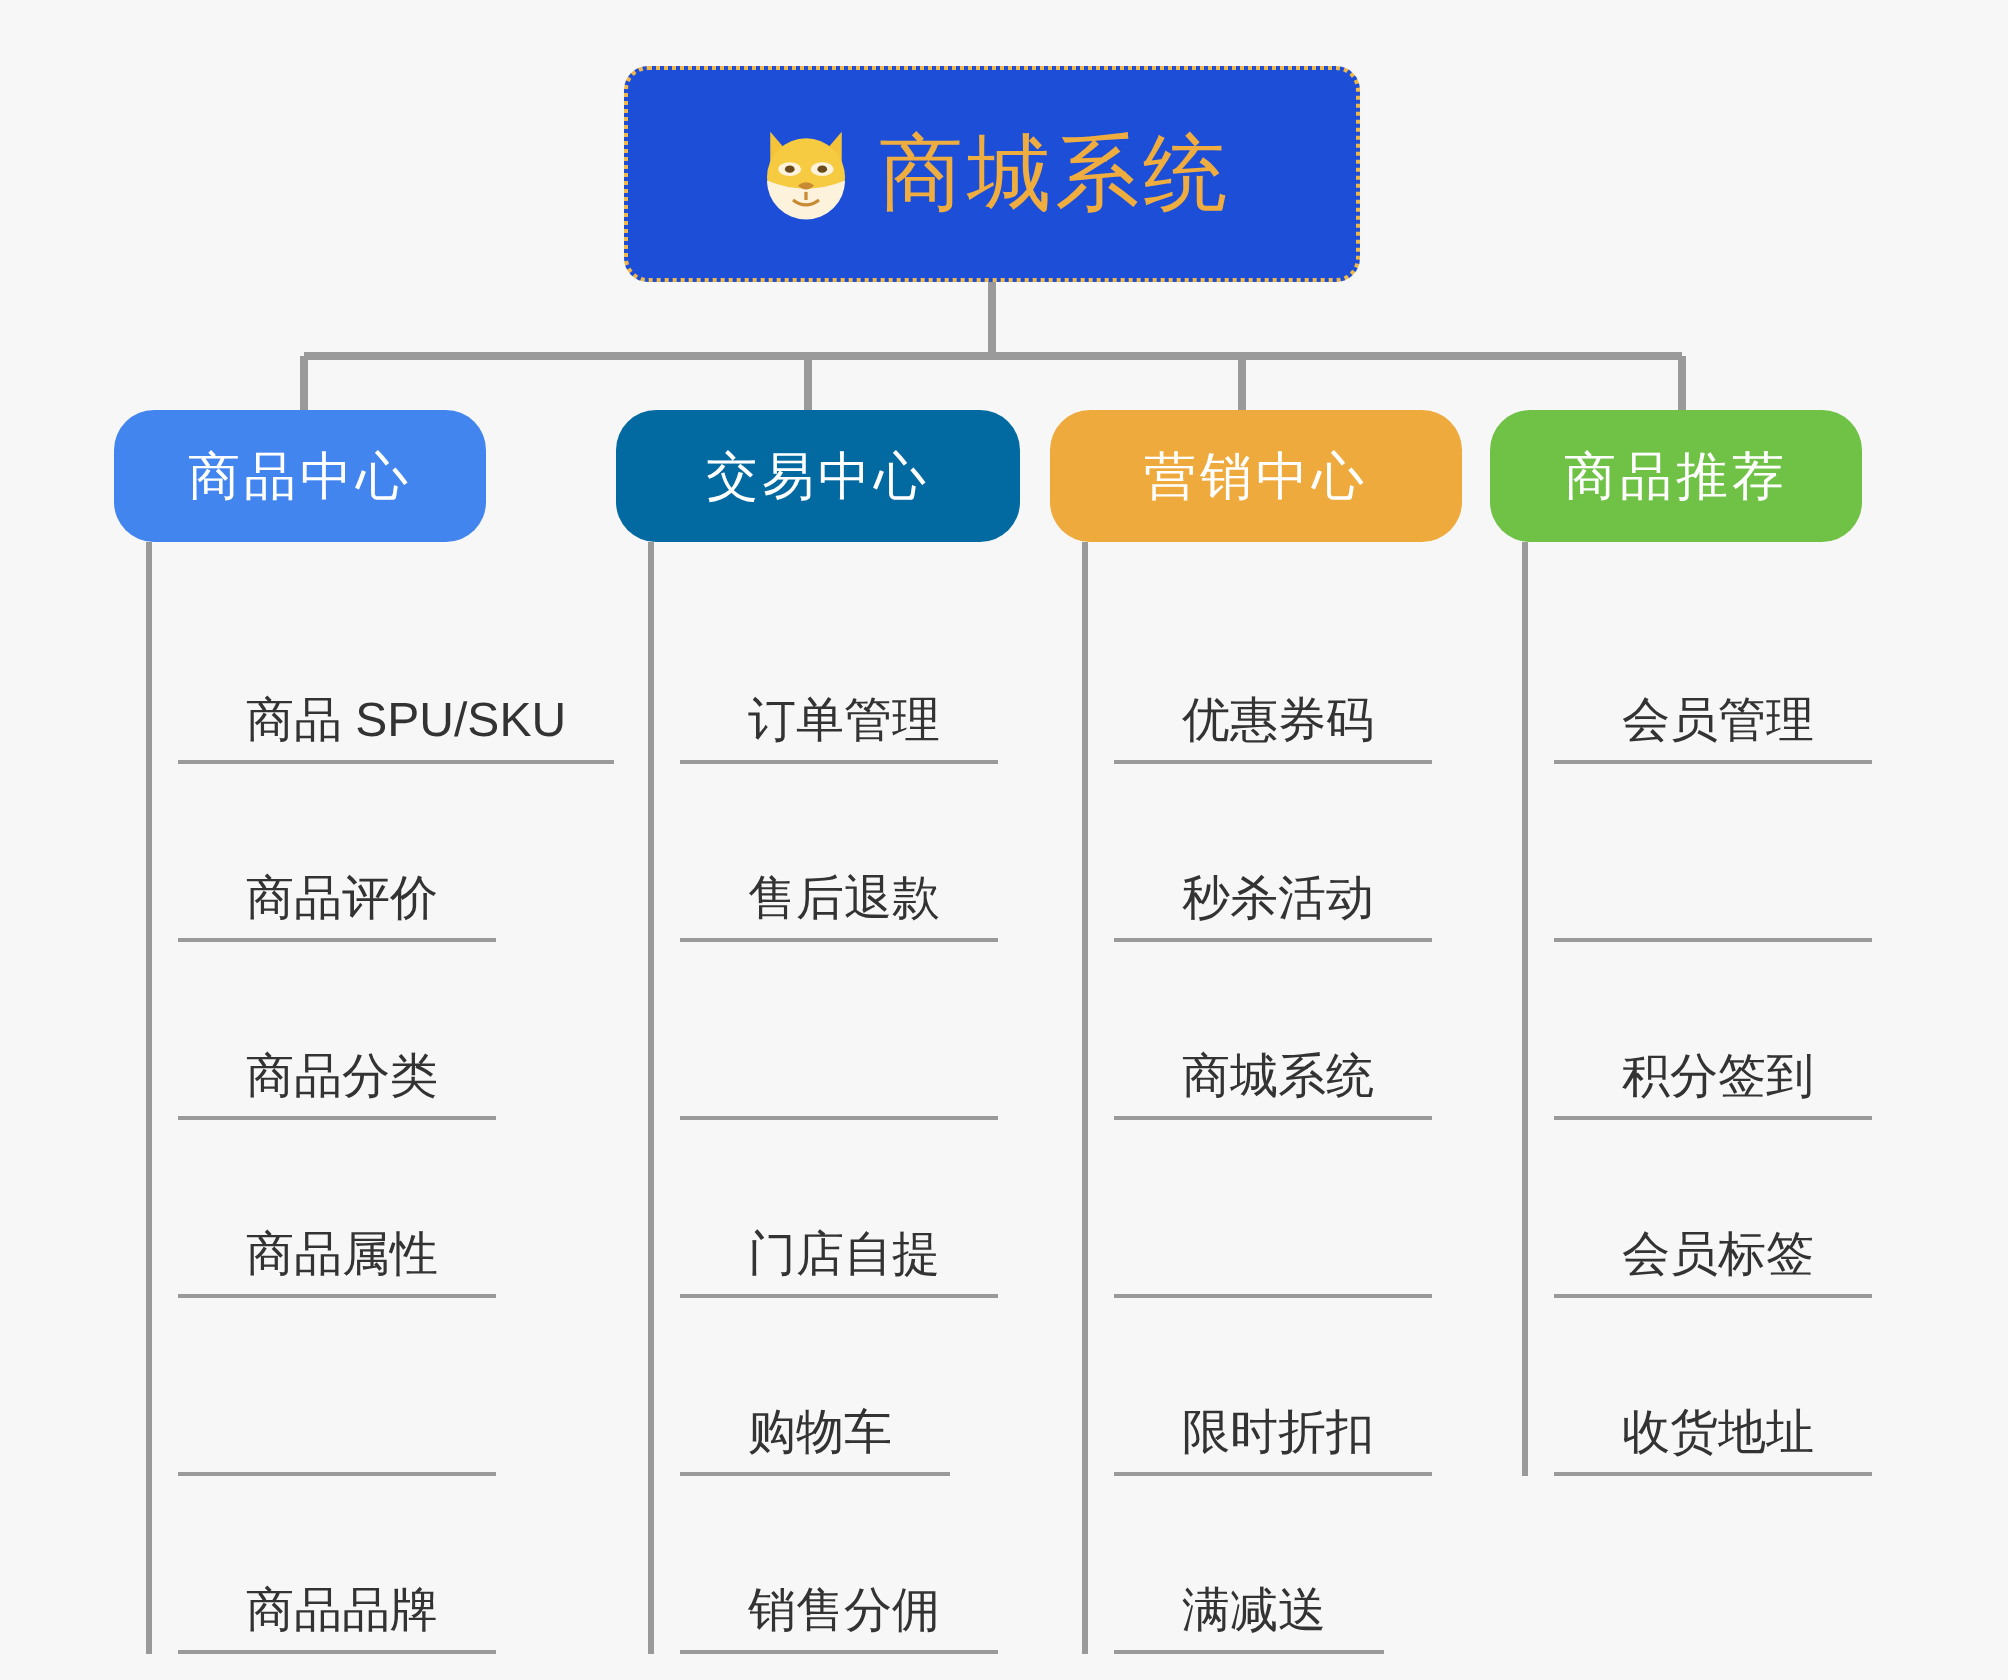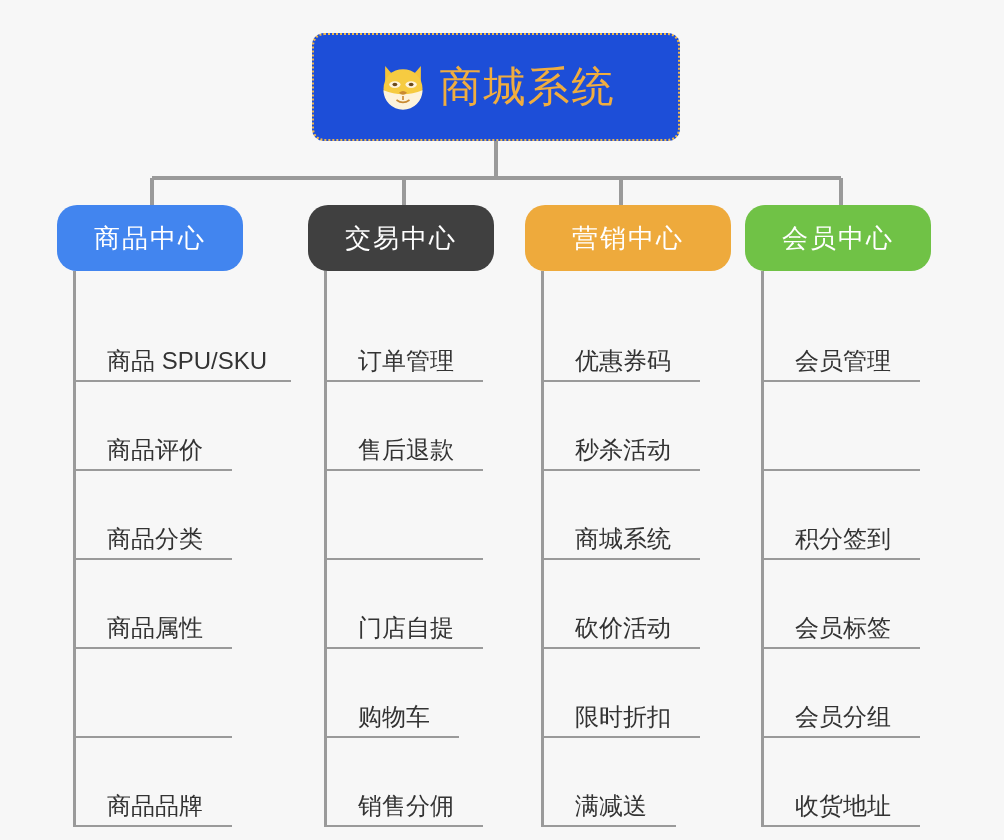--- a/index.html
+++ b/index.html
@@ -87,21 +87,21 @@
     position: absolute;
     left: 16px;
     top: 0;
     bottom: 0;
     width: 3px;
     background: #9a9a9a;
   }
   .leaf-item {
     position: relative;
     height: 89px;
-    margin-left: 16px;
+    margin-left: 32px;
     display: flex;
     align-items: flex-end;
     box-sizing: border-box;
   }
   .leaf-underline {
     position: absolute;
     left: 0;
     bottom: 0;
     height: 2px;
     background: #9a9a9a;
@@ -112,21 +112,21 @@
     color: #333333;
     white-space: nowrap;
     padding: 0 18px 9px 34px;
     line-height: 1;
   }
 
   
   .col-1 { left: 57px;  width: 230px; }
   .col-1 .cat-header { width: 186px; background: #4285ef; }
   .col-2 { left: 308px; width: 215px; }
-  .col-2 .cat-header { width: 186px; background: #404040; }
+  .col-2 .cat-header { width: 202px; background: #0369a1; }
   .col-3 { left: 525px; width: 215px; }
   .col-3 .cat-header { width: 206px; background: #eeaa3c; }
   .col-4 { left: 745px; width: 215px; }
   .col-4 .cat-header { width: 186px; background: #70c246; }
 </style>
 </head>
 <body>
 
 <div id="diagram">
 
@@ -231,57 +231,52 @@
       </div>
       <div class="leaf-item">
         <span class="leaf-label">秒杀活动</span>
         <span class="leaf-underline" style="width:159px"></span>
       </div>
       <div class="leaf-item">
         <span class="leaf-label">商城系统</span>
         <span class="leaf-underline" style="width:159px"></span>
       </div>
       <div class="leaf-item">
-        <span class="leaf-label">砍价活动</span>
         <span class="leaf-underline" style="width:159px"></span>
       </div>
       <div class="leaf-item">
         <span class="leaf-label">限时折扣</span>
         <span class="leaf-underline" style="width:159px"></span>
       </div>
       <div class="leaf-item">
         <span class="leaf-label">满减送</span>
         <span class="leaf-underline" style="width:135px"></span>
       </div>
     </div>
   </div>
 
   <div class="column col-4">
-    <div class="cat-header">会员中心</div>
+    <div class="cat-header">商品推荐</div>
     <div class="leaf-list">
       <div class="leaf-spine"></div>
       <div class="leaf-item">
         <span class="leaf-label">会员管理</span>
         <span class="leaf-underline" style="width:159px"></span>
       </div>
       <div class="leaf-item">
         <span class="leaf-underline" style="width:159px"></span>
       </div>
       <div class="leaf-item">
         <span class="leaf-label">积分签到</span>
         <span class="leaf-underline" style="width:159px"></span>
       </div>
       <div class="leaf-item">
         <span class="leaf-label">会员标签</span>
         <span class="leaf-underline" style="width:159px"></span>
       </div>
       <div class="leaf-item">
-        <span class="leaf-label">会员分组</span>
-        <span class="leaf-underline" style="width:159px"></span>
-      </div>
-      <div class="leaf-item">
         <span class="leaf-label">收货地址</span>
         <span class="leaf-underline" style="width:159px"></span>
       </div>
     </div>
   </div>
 
 </div>
 
 </body></html>

